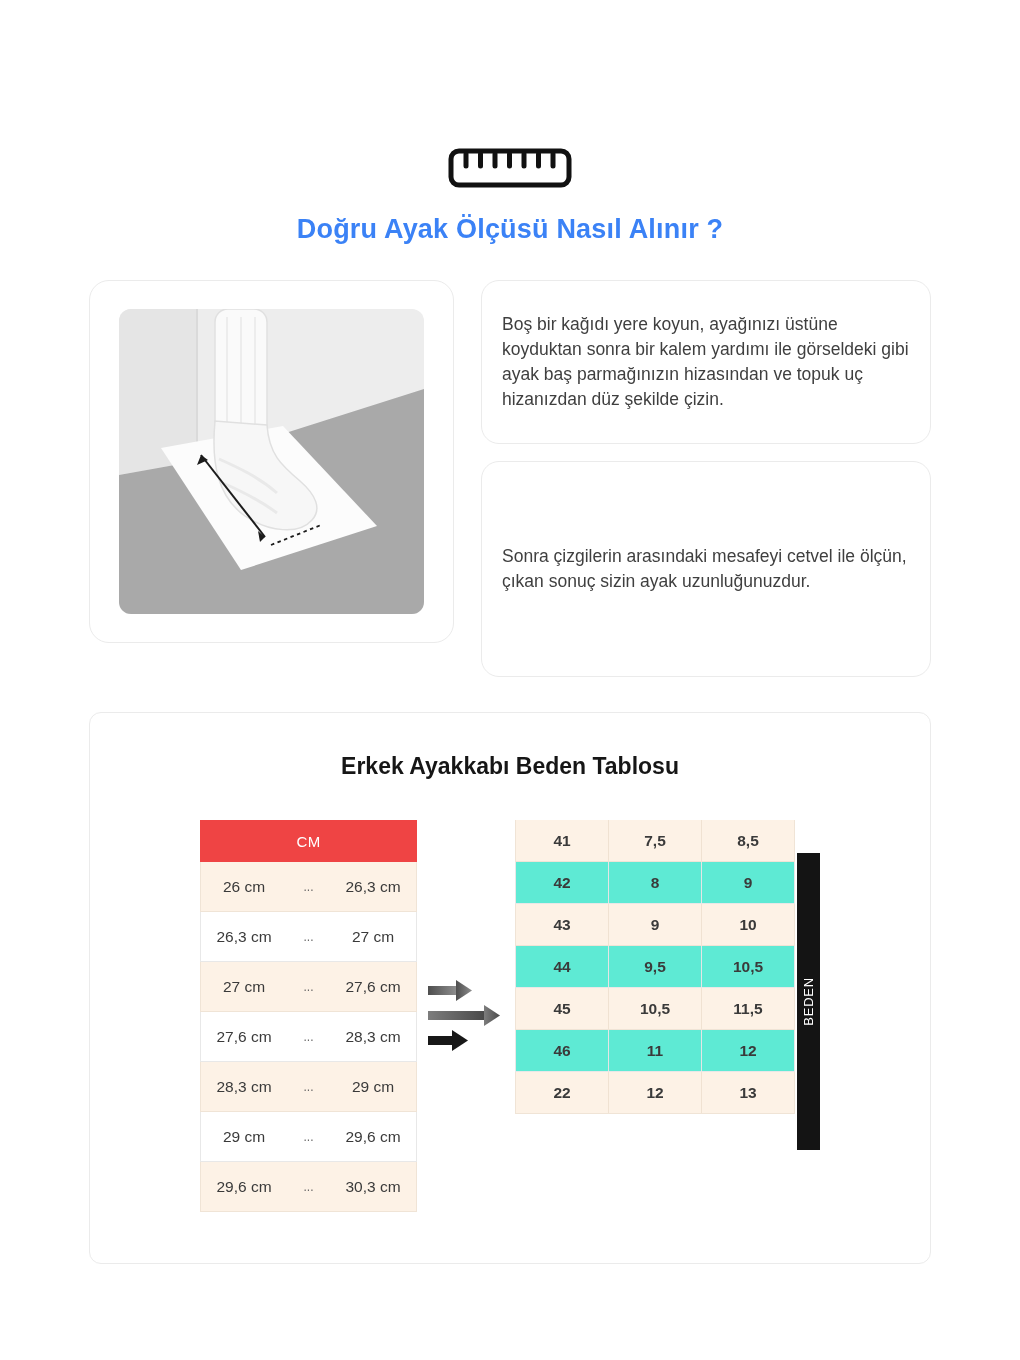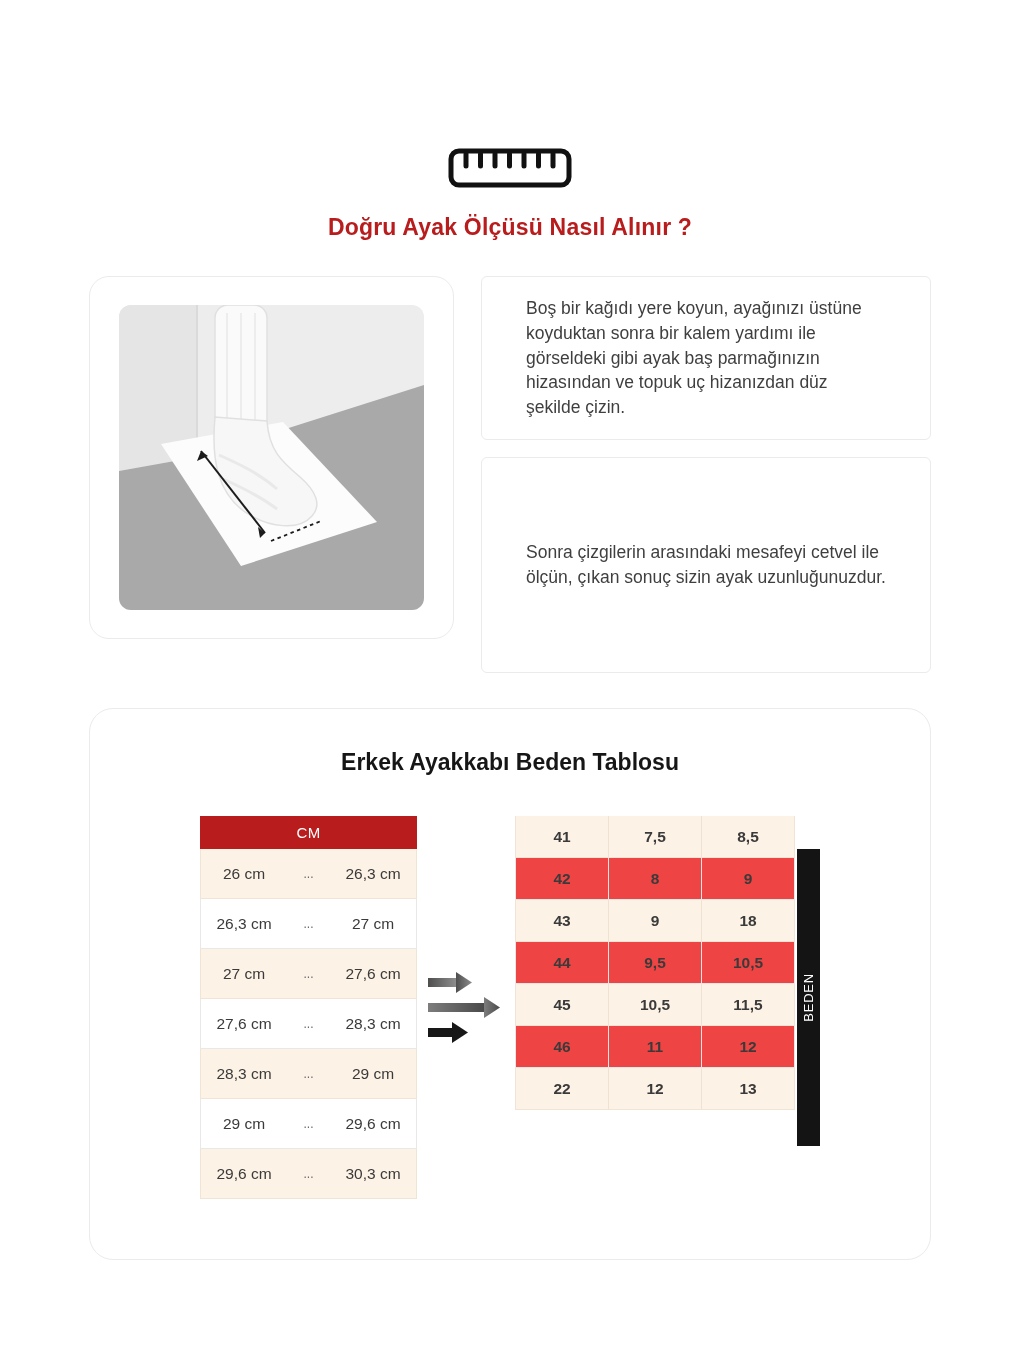--- a/index.html
+++ b/index.html
@@ -10,23 +10,23 @@
     color: #1a1a1a;
     overflow: hidden;
   }
   .content { width: 842px; margin: 0 auto; }
 
   
   .ruler-wrap { padding-top: 148px; display: flex; justify-content: center; }
   .page-title {
     margin-top: 26px;
     text-align: center;
-    font-size: 23px;
+    font-size: 27px;
     font-weight: bold;
-    color: #b91c1c;
+    color: #3b82f6;
     letter-spacing: 0.2px;
   }
 
   
   .instr-row { display: flex; gap: 27px; margin-top: 35px; }
   .card {
     background: #ffffff;
     border: 1.5px solid #ebebeb;
     border-radius: 20px;
   }
@@ -34,57 +34,57 @@
     width: 365px; height: 363px;
     flex: 0 0 365px;
     display: flex; align-items: center; justify-content: center;
   }
   .photo-frame {
     width: 305px; height: 305px;
     border-radius: 12px; overflow: hidden;
   }
   .instr-col { flex: 1; display: flex; flex-direction: column; gap: 17px; }
   .instr-box {
-    border-radius: 6px;
+    border-radius: 18px;
     display: flex; align-items: center;
-    padding: 0 44px;
+    padding: 0 20px;
   }
   .instr-box.first { height: 164px; }
   .instr-box.second { height: 216px; }
   .instr-text {
     font-size: 17.5px;
     line-height: 1.42;
     color: #3f3f3f;
   }
 
   
   .chart-card {
     margin-top: 35px;
     height: 552px;
-    border-radius: 24px;
+    border-radius: 12px;
   }
   .chart-title {
     margin-top: 40px;
     text-align: center;
     font-size: 23px;
     font-weight: bold;
     color: #161616;
   }
   .tables-wrap {
     margin-top: 40px;
     display: flex;
     justify-content: center;
     align-items: flex-start;
   }
 
   
   .cm-table { width: 217px; }
   .t-header {
-    height: 33px;
-    background: #b91c1c;
+    height: 42px;
+    background: #ef4444;
     color: #ffffff;
     display: flex; align-items: center; justify-content: center;
     font-size: 15px;
     letter-spacing: 0.3px;
   }
   .cm-row {
     height: 50px;
     display: flex; align-items: center;
     border: 1px solid #e8e8e8;
     border-top: none;
@@ -106,21 +106,21 @@
   
   .size-group { display: flex; align-items: flex-start; }
   .size-table { width: 280px; }
   .size-table .t-header { display: flex; }
   .t-header .h-cell { flex: 1; text-align: center; font-size: 14.5px; }
   .size-row {
     height: 42px;
     display: flex;
     border: 1px solid #e8e8e8;
     border-top: none;
-    background: #ef4444;
+    background: #5eead4;
     font-size: 15.5px;
     color: #3a3a3a;
   }
   .size-row:nth-child(odd) { background: #fdf2e6; border-color: #f0e4d6; }
   .size-cell {
     flex: 1;
     display: flex; align-items: center; justify-content: center;
     border-left: 1px solid #e5e5e5;
     font-weight: bold;
   }
@@ -289,21 +289,21 @@
               <span class="size-cell">8,5</span>
             </div>
             <div class="size-row">
               <span class="size-cell">42</span>
               <span class="size-cell">8</span>
               <span class="size-cell">9</span>
             </div>
             <div class="size-row">
               <span class="size-cell">43</span>
               <span class="size-cell">9</span>
-              <span class="size-cell">18</span>
+              <span class="size-cell">10</span>
             </div>
             <div class="size-row">
               <span class="size-cell">44</span>
               <span class="size-cell">9,5</span>
               <span class="size-cell">10,5</span>
             </div>
             <div class="size-row">
               <span class="size-cell">45</span>
               <span class="size-cell">10,5</span>
               <span class="size-cell">11,5</span>

